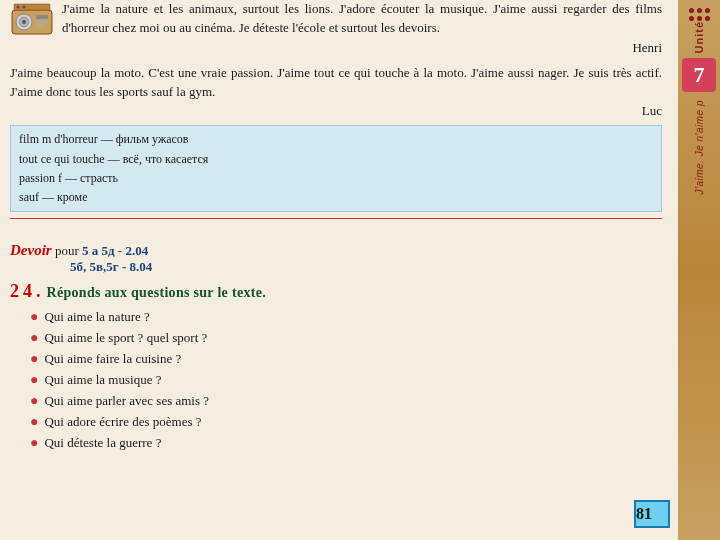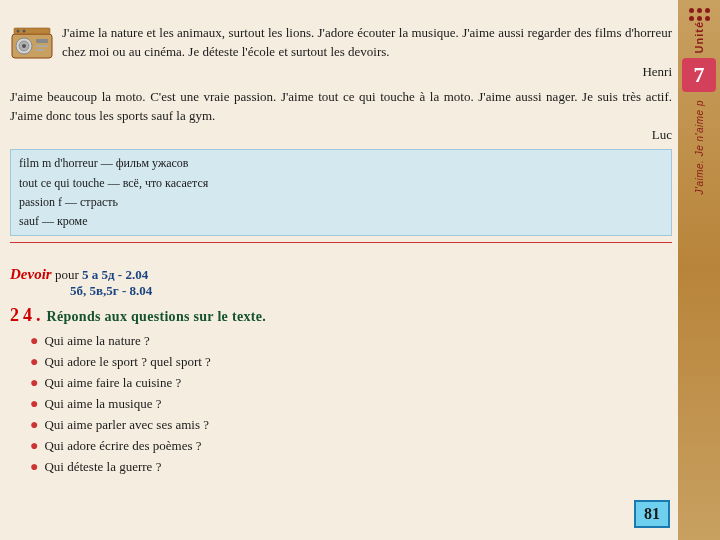--- a/index.html
+++ b/index.html
@@ -70,23 +70,23 @@
       font-style: italic;
       font-family: Arial, sans-serif;
       letter-spacing: 0.5px;
     }
 
     
     .main-content {
       position: absolute;
       left: 0;
       top: 0;
-      right: 32px;
+      right: 42px;
       height: 493px;
-      padding: 24px 16px 10px 10px;
+      padding: 0 16px 10px 10px;
       overflow: hidden;
     }
 
     
     .top-section {
       display: flex;
       align-items: flex-start;
       margin-bottom: 8px;
     }
 
@@ -219,21 +219,21 @@
     .page-number-badge {
       position: absolute;
       bottom: 12px;
       right: 50px;
       width: 36px;
       height: 28px;
       background: #6ecfef;
       border: 2px solid #1a7ab0;
       display: flex;
       align-items: center;
-      justify-content: center;
+      justify-content: flex-start;
       font-size: 16px;
       font-weight: bold;
       color: #1a1a1a;
     }
 
     .sidebar-dots {
       display: flex;
       flex-direction: column;
       gap: 3px;
       align-items: center;
@@ -322,21 +322,21 @@
         <span class="exercise-dot">.</span>
         <span class="exercise-instruction">Réponds aux questions sur le texte.</span>
       </div>
       <ul class="questions-list">
         <li>
             <span class="bullet">●</span>
             <span>Qui aime la nature ?</span>
           </li>
         <li>
             <span class="bullet">●</span>
-            <span>Qui adore le sport ? quel sport ?</span>
+            <span>Qui aime le sport ? quel sport ?</span>
           </li>
         <li>
             <span class="bullet">●</span>
             <span>Qui aime faire la cuisine ?</span>
           </li>
         <li>
             <span class="bullet">●</span>
             <span>Qui aime la musique ?</span>
           </li>
         <li>

